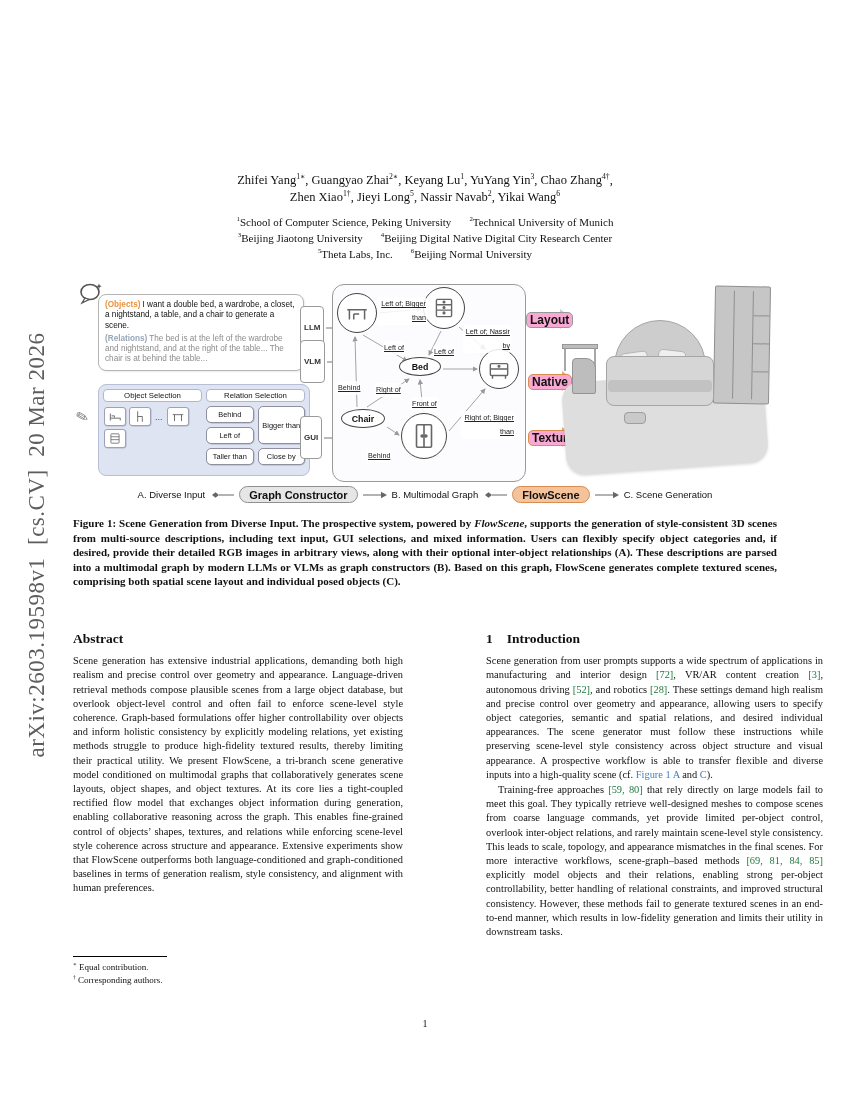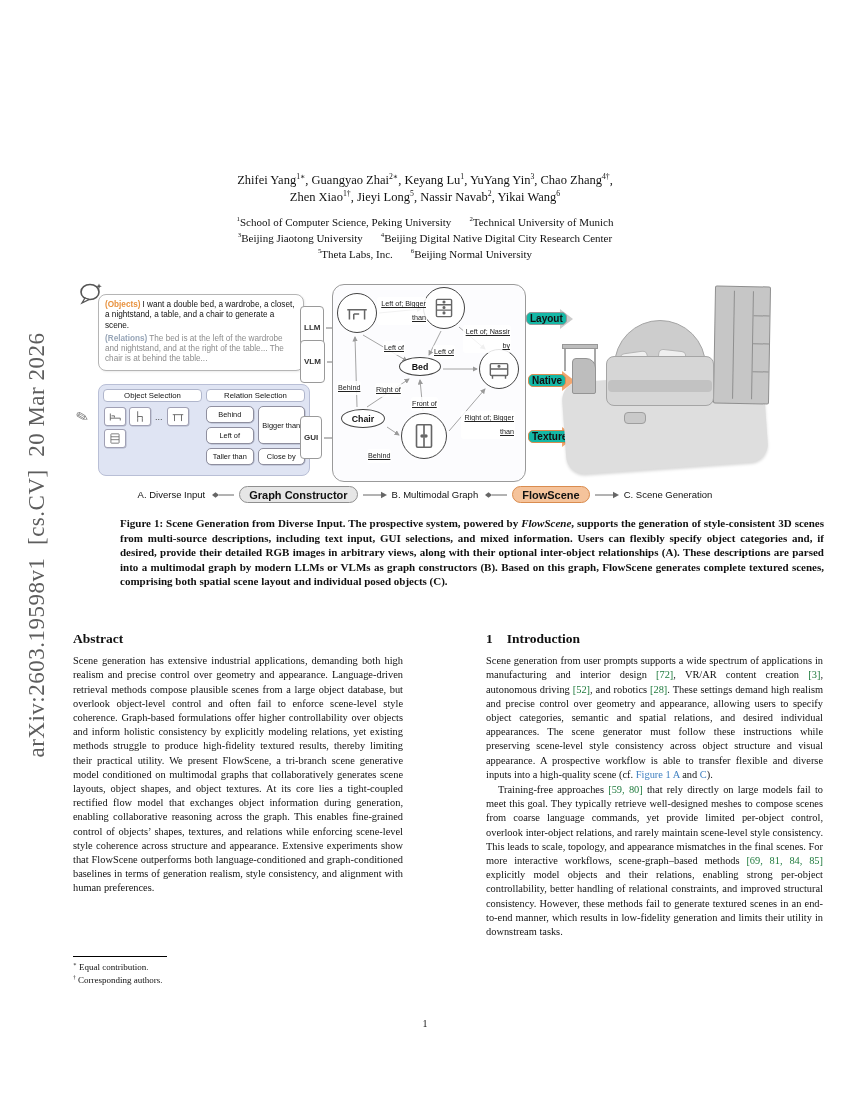--- a/index.html
+++ b/index.html
@@ -82,21 +82,21 @@
   .e6 { left:78px; top:112px; }
   .e7 { left:128px; top:126px; width:54px; }
   .e8 { left:34px; top:164px; }
 
   .outarrow { position:absolute; width:48px; height:26px; }
   .oa-body { position:absolute; left:0; top:8px; width:32px; height:10px; }
   .oa-head { position:absolute; left:32px; top:3px; width:0; height:0;
              border-top:10px solid transparent; border-bottom:10px solid transparent; border-left:13px solid; }
   .gray { background:#cccccc; } .gray-h { border-left-color:#cccccc; }
   .orange { background:#f2a770; } .orange-h { border-left-color:#f2a770; }
-  .oa-label { position:absolute; left:-2px; top:6px; font-size:10px; font-weight:bold; background:#14b8a6;
+  .oa-label { position:absolute; left:-2px; top:6px; font-size:12px; font-weight:bold; background:#f9a8d4;
               border:1px solid #999; border-radius:5px; padding:0 3px; }
   .out-shape .oa-label, .out-texture .oa-label { border-color:#d98c4f; }
   .out-layout { left:458px; top:26px; } .out-shape { left:460px; top:88px; } .out-texture { left:460px; top:144px; }
 
   .scene { position:absolute; left:492px; top:0; width:218px; height:200px; }
   .sc-floor { position:absolute; left:2px; top:96px; width:202px; height:92px; background:#dedede;
               border-radius:18px; transform:rotate(-4deg); box-shadow:0 2px 3px rgba(0,0,0,0.15); }
   .sc-wardrobe { position:absolute; left:152px; top:6px; width:56px; height:118px; background:#c6c6c6;
                  border:1px solid #8f8f8f; border-radius:2px; transform:rotate(1deg); }
   .sc-wline { position:absolute; top:4px; bottom:4px; width:1px; background:#8f8f8f; }
@@ -119,21 +119,21 @@
               border:1px solid #9e9e9e; border-radius:4px; }
 
   .flow-row { position:absolute; left:0; right:0; top:206px; display:flex; justify-content:center;
               align-items:center; gap:5px; font-size:9.5px; color:#111; }
   .pill { font-size:11px; font-weight:bold; padding:1.5px 9px; border-radius:9px; border:1px solid; }
   .pill-gray { background:#e6e6e6; border-color:#8f8f8f; }
   .pill-orange { background:#f5c39b; border-color:#d98c4f; }
 
   
   .caption { position:absolute; left:73px; top:516px; width:704px; font-size:11px; line-height:14.6px;
-             font-weight:bold; text-align:justify;margin-left:47px; }
+             font-weight:bold; text-align:justify; }
 
   
   .col { position:absolute; top:632px; font-size:10.4px; line-height:14.2px; text-align:justify; hyphens:auto; }
   .col-left { left:73px; width:330px; }
   .col-right { left:440px; width:337px;margin-left:46px; }
   .col h2 { font-size:13.5px; font-weight:bold; margin:0 0 8px 0; text-align:left; }
   .col h2 .hnum { margin-right:14px; }
   .para2 { text-indent:12px; margin-top:1px; }
 
   .footnotes { position:absolute; left:73px; top:956px; width:330px; font-size:9px; line-height:12.5px; text-align:left; }

